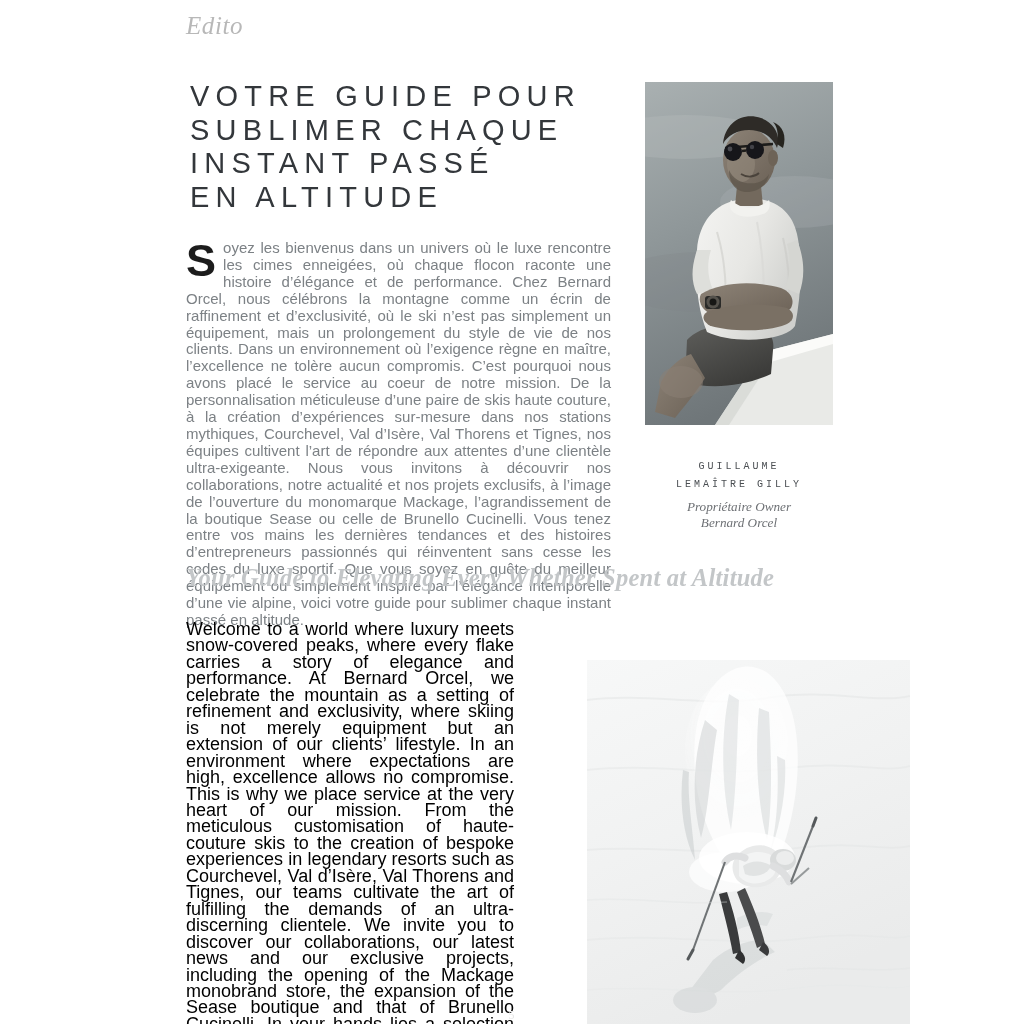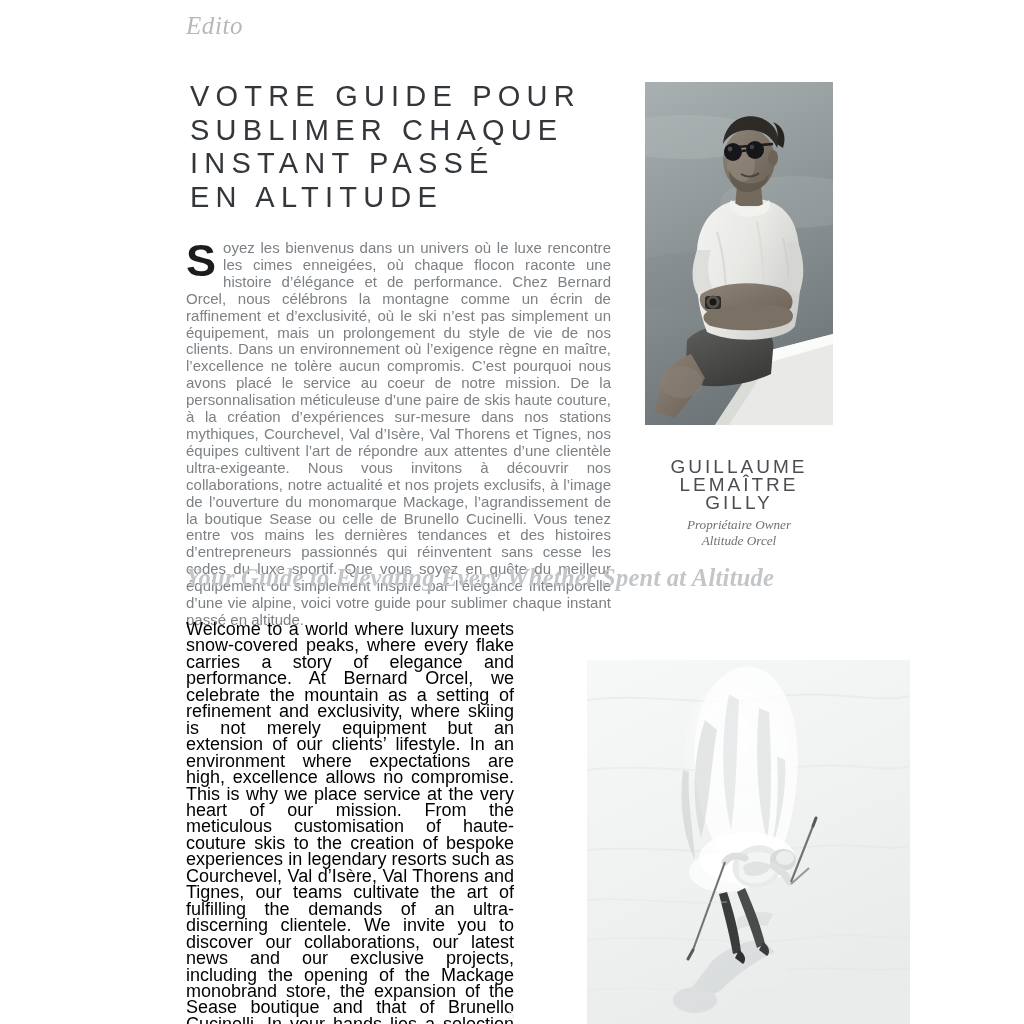--- a/index.html
+++ b/index.html
@@ -63,23 +63,23 @@
     position:absolute; left:645px; top:82px;
     width:188px; height:343px;
     overflow:hidden;
     background:#9ea5a7;
   }
   .portrait svg { display:block; width:100%; height:100%; }
 
   
   .caption { position:absolute; left:645px; top:458px; width:188px; text-align:center; }
   .cap-name {
-    font-family:Liberation Sans, sans-serif;
+    font-family:Liberation Mono, monospace;
     font-weight:400;
-    font-size:19px;
+    font-size:10px;
     line-height:18px;
     letter-spacing:3.0px;
     color:#4a4e52;
     text-transform:uppercase;
     white-space:pre-line;
   }
   .cap-role {
     margin-top:5px;
     font-family:"Liberation Serif", serif;
     font-style:italic;
@@ -222,21 +222,21 @@
       <ellipse cx="128" cy="76" rx="5" ry="8" fill="#6d6357"></ellipse>
 
       <path d="M96 92 C102 96 110 95 114 91" stroke="#4a433b" stroke-width="1.8" fill="none"></path>
     </svg>
   </div>
 
   <div class="caption">
     <div class="cap-name">Guillaume
 Lemaître Gilly</div>
     <div class="cap-role">Propriétaire Owner
-Altitude Orcel</div>
+Bernard Orcel</div>
   </div>
 
   <h2 class="en-title">Your Guide to Elevating Every Whether Spent at Altitude</h2>
 
   <p class="en-body">Welcome to a world where luxury meets snow-covered peaks, where every flake carries a story of elegance and performance. At Bernard Orcel, we celebrate the mountain as a setting of refinement and exclusivity, where skiing is not merely equipment but an extension of our clients’ lifestyle. In an environment where expectations are high, excellence allows no compromise. This is why we place service at the very heart of our mission. From the meticulous customisation of haute-couture skis to the creation of bespoke experiences in legendary resorts such as Courchevel, Val d’Isère, Val Thorens and Tignes, our teams cultivate the art of fulfilling the demands of an ultra-discerning clientele. We invite you to discover our collaborations, our latest news and our exclusive projects, including the opening of the Mackage monobrand store, the expansion of the Sease boutique and that of Brunello Cucinelli. In your hands lies a selection of the latest trends and the stories of passionate entrepreneurs who continually reinvent the codes of luxury sportswear. Whether you seek the finest equipment or simply draw inspiration from the timeless elegance of alpine living, this is your guide to elevating every moment spent at altitude.</p>
 
   <div class="skier">
     <svg viewBox="0 0 323 364" preserveAspectRatio="xMidYMid slice">
       <defs>
         <linearGradient id="snow" x1="0" y1="0" x2="0.4" y2="1">

